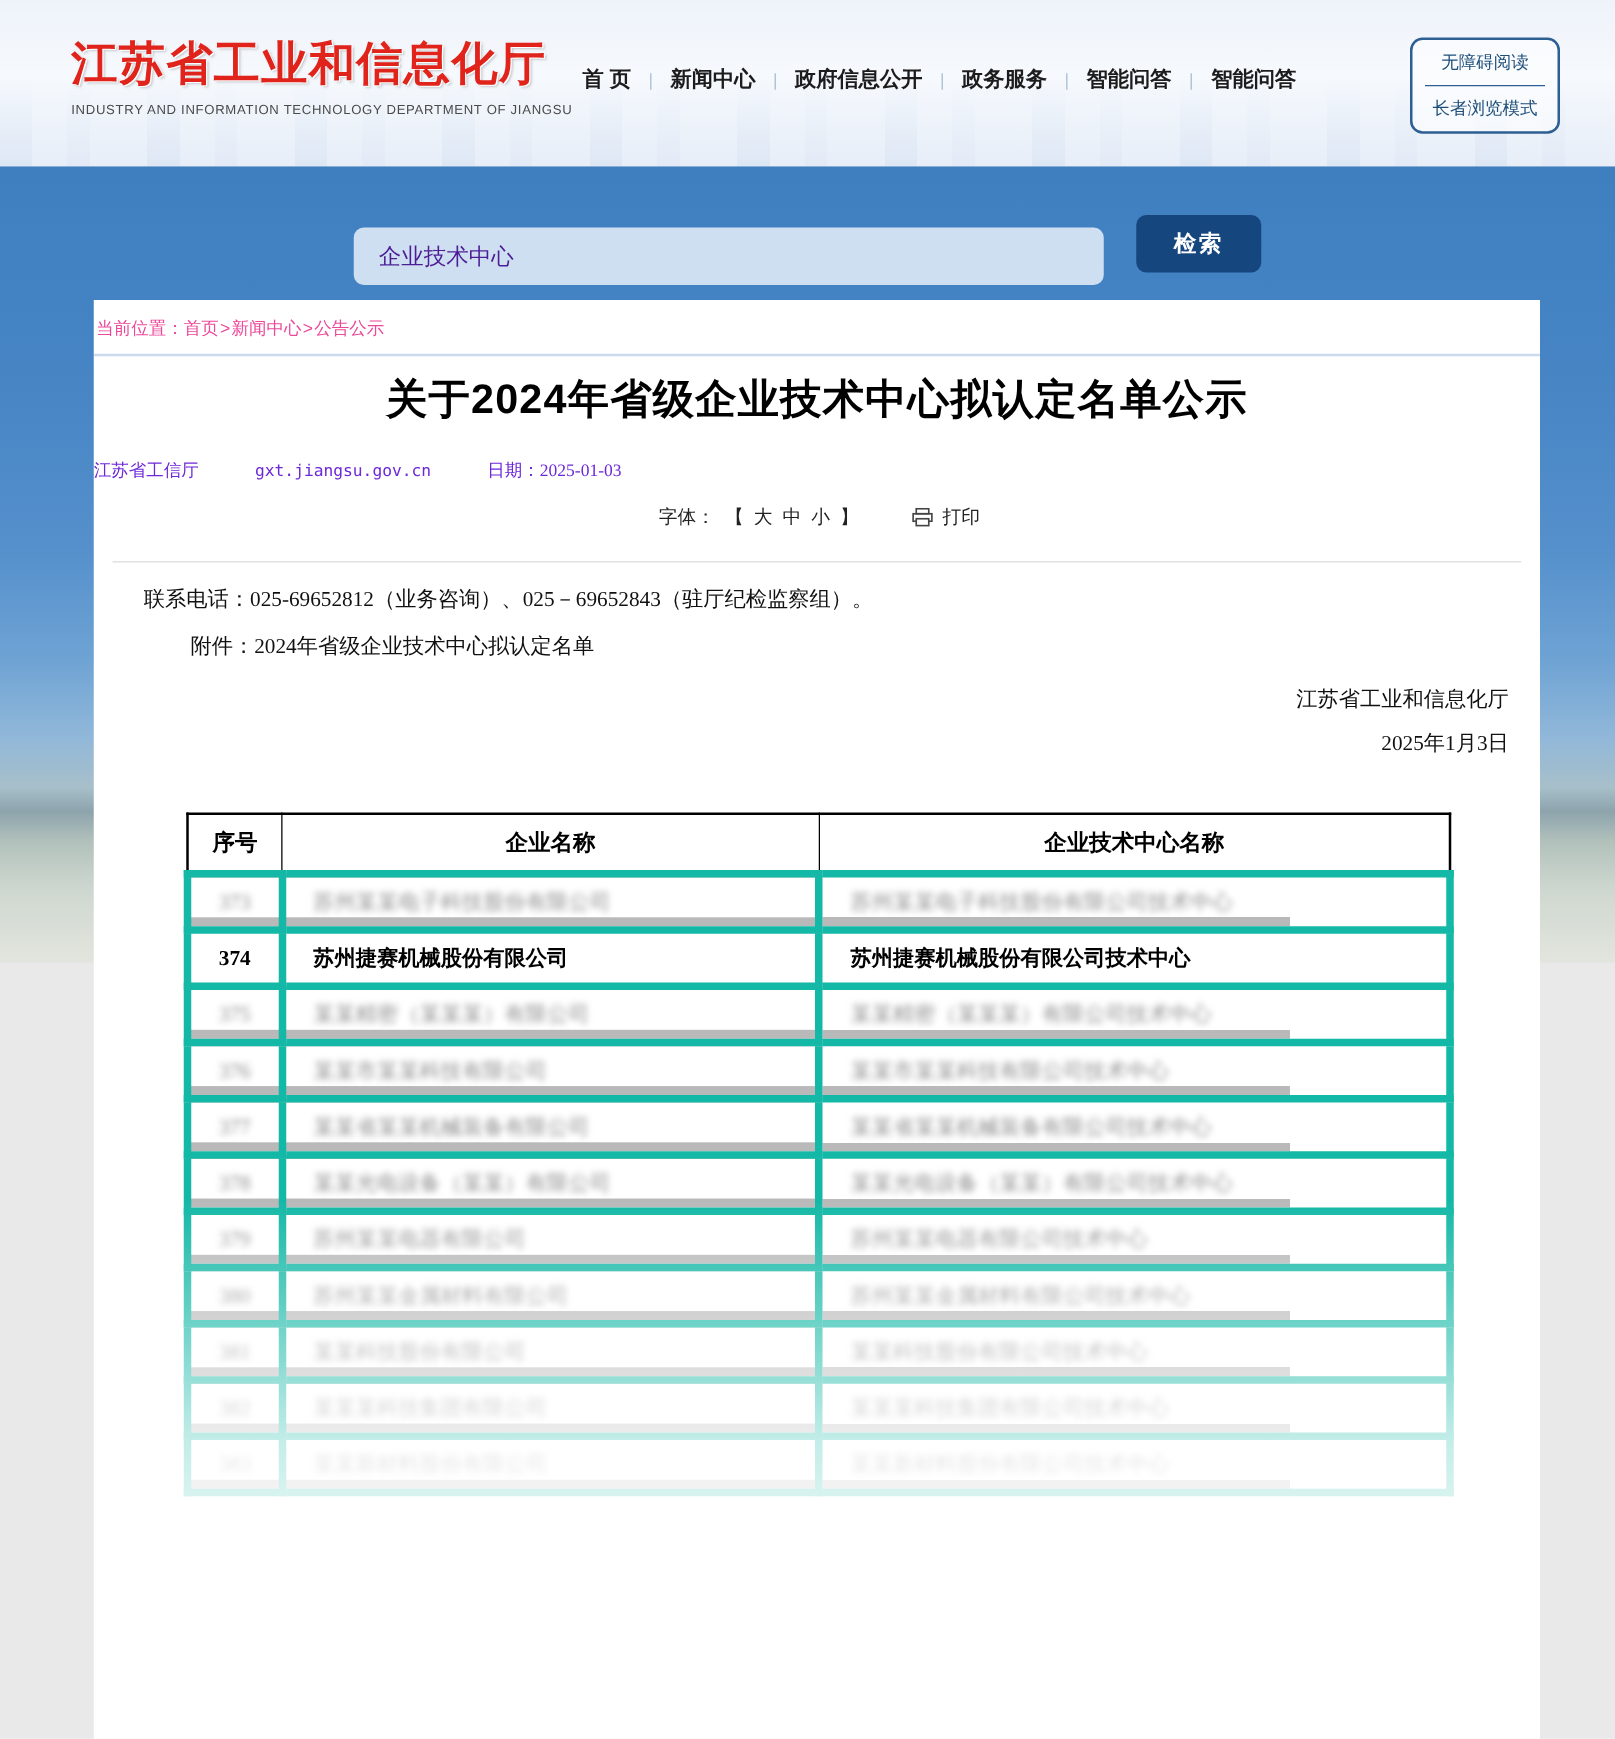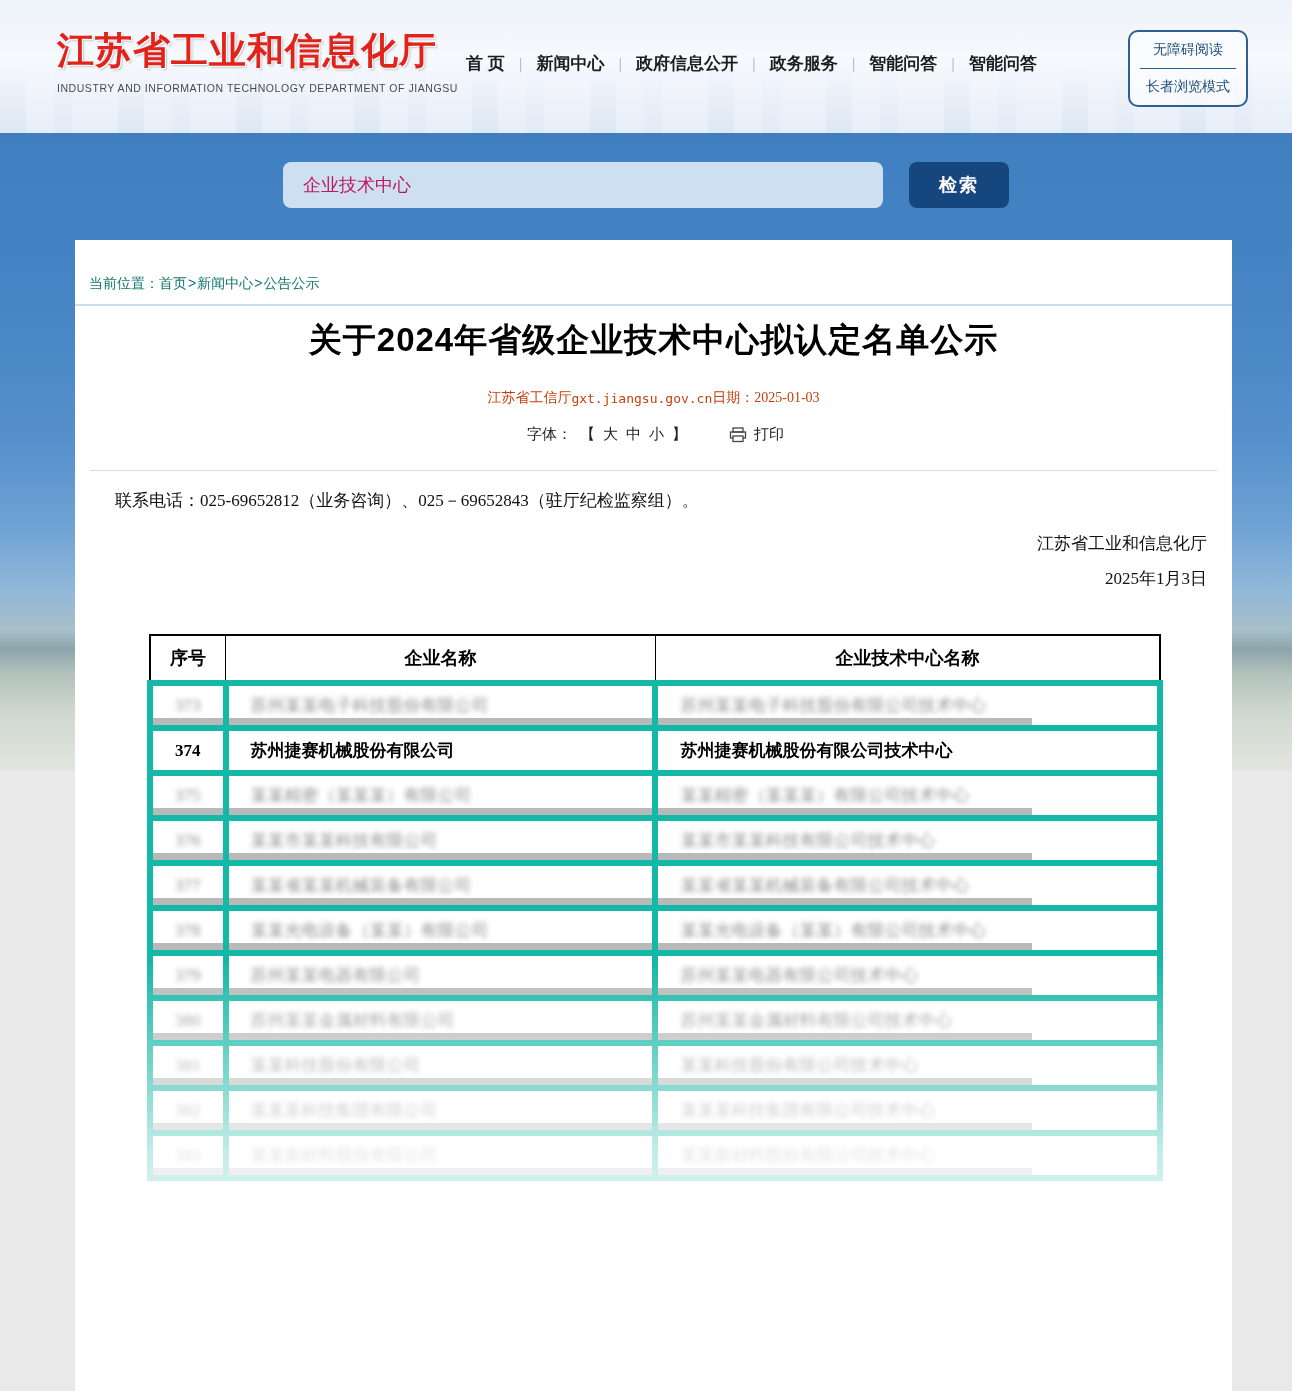--- a/index.html
+++ b/index.html
@@ -52,48 +52,48 @@
       #3f7fc0 0%, #4785c5 28%, #5590cc 48%, #6ea3d4 62%,
       #92b8d9 72%, #a7bfc9 78%, #8da4ad 81%, #b3c2bc 85%,
       #cfd8d0 91%, #e2e5de 100%);
   }
   .search-row{
     position:absolute; top:29px; left:0; width:100%;
     display:flex; justify-content:center; align-items:center; gap:26px;
   }
   .search-input{
     width:600px; height:46px; border:none; border-radius:8px;
-    background:#cfdff2; color:#be185d; font-size:18px; padding:0 20px;
-    outline:none; font-family:"Liberation Sans", sans-serif;
+    background:#cfdff2; color:#4c1d95; font-size:18px; padding:0 20px;
+    outline:none; font-family:"Liberation Sans", sans-serif;margin-top:20px;
   }
   .search-btn{
     width:100px; height:46px; border:none; border-radius:8px;
     background:#15467e; color:#ffffff; font-size:18px; font-weight:bold;
     cursor:pointer; letter-spacing:2px;
   }
 
   
   .card{
     position:absolute; top:240px; left:75px; width:1157px; height:1151px;
     background:#ffffff; z-index:2; overflow:hidden;
   }
   .breadcrumb-bar{
-    height:45px; line-height:45px; padding-left:14px;
-    border-bottom:2px solid #cadced; font-size:14px; color:#0f766e;margin-top:21px;
+    height:45px; line-height:45px; padding-left:2px;
+    border-bottom:2px solid #cadced; font-size:14px; color:#ec4899;
   }
   .crumb{ cursor:pointer; }
   .crumb-sep{ margin:0 1px; }
 
   .article-title{
     margin-top:12px; text-align:center; font-size:33px; font-weight:bold;
     color:#000; letter-spacing:1px; font-family:"Liberation Sans", sans-serif;
   }
   .meta-1{
-    margin-top:26px; display:flex; justify-content:center; align-items:center;
-    font-size:14px; color:#c2410c; font-family:"Liberation Serif", serif;
+    margin-top:26px; display:flex; justify-content:flex-start; align-items:center;
+    gap:45px; font-size:14px; color:#6d28d9; font-family:"Liberation Serif", serif;
   }
   .meta-site{ font-family:"DejaVu Sans Mono", monospace; font-size:13px; }
   .meta-2{
     margin-top:18px; display:flex; justify-content:center; align-items:center;
     gap:38px; font-size:15px; color:#222; font-family:"Liberation Serif", serif;
   }
   .font-size-ctrl span{ margin:0 4px; cursor:pointer; }
   .print-ctrl{ display:flex; align-items:center; gap:7px; cursor:pointer; }
   .content-divider{ margin:26px 15px 0 15px; border:none; border-top:1px solid #dcdcdc; }
 
@@ -203,20 +203,21 @@
         <rect x="1.5" y="5" width="15" height="6" fill="none" stroke="#444" stroke-width="1.3"></rect>
         <rect x="4" y="9" width="10" height="5.5" fill="#fff" stroke="#444" stroke-width="1.3"></rect>
       </svg>
       <span>打印</span>
     </span>
   </div>
 
   <hr class="content-divider">
 
   <p class="body-text">联系电话：025-69652812（业务咨询）、025－69652843（驻厅纪检监察组）。</p>
+  <p class="attachment-line">附件：2024年省级企业技术中心拟认定名单</p>
 
   <div class="sign-block">
     <div>江苏省工业和信息化厅</div>
     <div>2025年1月3日</div>
   </div>
 
   <div class="table-wrap">
     <table class="centers">
       <thead>
         <tr>

